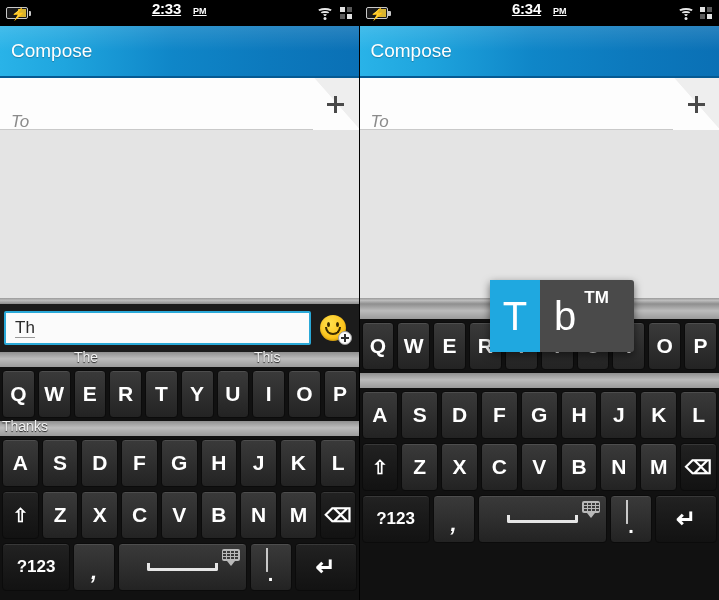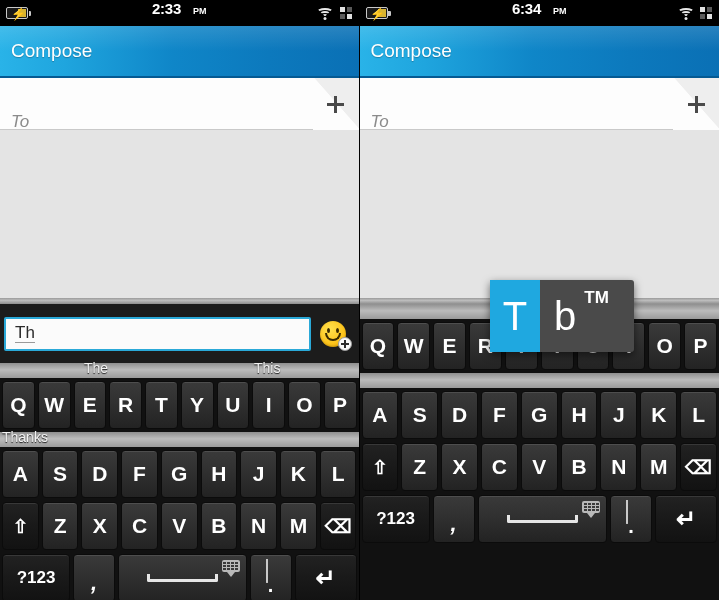--- a/index.html
+++ b/index.html
@@ -16,20 +16,21 @@
   
   .statusbar {
     height: 26px; background: #000; position: relative;
     display: flex; align-items: center;
   }
   .sb-left { position: absolute; left: 6px; top: 0; height: 26px; display: flex; align-items: center; }
   .sb-center {
     position: absolute; left: 0; right: 0; top: 0; height: 26px;
     display: flex; align-items: baseline; justify-content: center;
     color: #fff;
+    text-decoration: underline;
   }
   .sb-time { font-size: 15px; font-weight: bold; letter-spacing: -0.2px; }
   .sb-ampm { font-size: 9px; font-weight: bold; margin-left: 12px; }
   .sb-right { position: absolute; right: 6px; top: 0; height: 26px; display: flex; align-items: center; gap: 6px; }
 
   .batt {
     width: 22px; height: 12px; border: 1.5px solid #c8c8c8; border-radius: 2px;
     position: relative; background: #1a1a1a;
   }
   .batt::after {
@@ -90,21 +91,21 @@
 
   
   .msg-body { background: #e4e4e4; position: absolute; top: 130px; bottom: 302px; left: 0; right: 0; }
 
   
   .kbd { position: absolute; left: 0; right: 0; bottom: 0; height: 302px; background: #111; }
 
   .kbd-topline { height: 6px; background: linear-gradient(to bottom,#9a9a9a,#bdbdbd 40%,#8e8e8e); }
 
   .input-row {
-    height: 59px; background: #1c1c1c; display: flex; align-items: center;
+    height: 48px; background: #1c1c1c; display: flex; align-items: center;
     padding: 0 4px; position: relative;
   }
   .text-input {
     flex: 1; height: 34px; background: #fbfbfb;
     border: 2px solid #2aa9d8; border-radius: 2px;
     display: flex; align-items: center; padding-left: 9px; position: relative;
   }
   .typed {
     font-size: 17px; color: #2b2b2b; line-height: 17px;
     border-bottom: 1.5px solid #9a9a9a; padding-bottom: 1px;
@@ -270,21 +271,21 @@
           <div class="smiley">
             <span class="eye l"></span>
               <span class="eye r"></span>
               <span class="mouth"></span>
           </div>
           <span class="plus-badge"></span>
         </div>
       </div>
 
       <div class="sugg-strip">
-        <span class="sugg" style="left:84px">The</span>
+        <span class="sugg" style="left:74px">The</span>
         <span class="sugg" style="left:254px">This</span>
       </div>
 
       <div class="krow">
         <div class="key">Q</div>
         <div class="key">W</div>
         <div class="key">E</div>
         <div class="key">R</div>
         <div class="key">T</div>
         <div class="key">Y</div>

